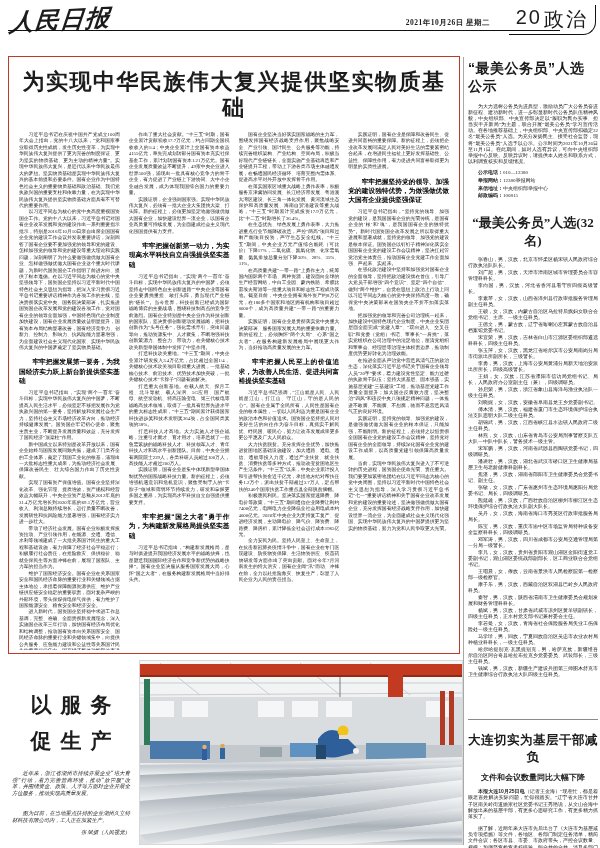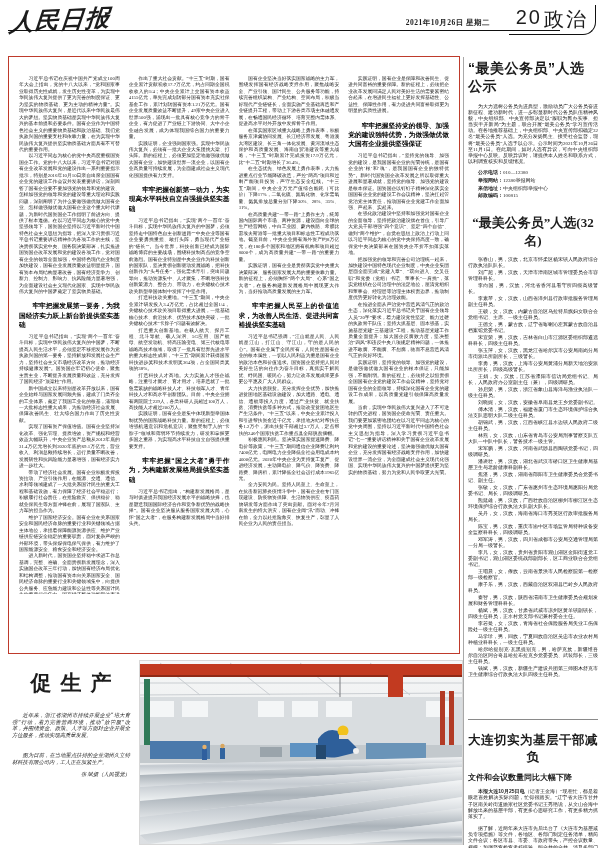--- a/index.html
+++ b/index.html
@@ -34,21 +34,21 @@
     font-size:14px;letter-spacing:.5px;}
   .sb-intro{margin:8px 0 0;font-size:5px;line-height:6.1px;text-align:justify;text-indent:2em;color:#222;}
   .sb-contacts{margin:4px 0 0;}
   .sb-contact{margin:0;font-size:5px;line-height:6.8px;padding-left:10px;}
   .sb-contact b{font-family:"Liberation Sans",sans-serif;}
   .sb-h2{margin:14px 0 0;text-align:center;font-weight:bold;font-size:13px;letter-spacing:0;}
   .names{margin-top:7px;height:452px;overflow:hidden;}
   .name-item{margin:0 0 1px;font-size:5px;line-height:6px;text-align:justify;text-indent:2em;color:#222;}
   .sb-divider{margin-top:10px;border-top:1px solid #8a8a8a;height:0;}
   .dl-h{margin:12px 0 0;text-align:center;font-weight:bold;font-size:12.5px;letter-spacing:.5px;}
-  .dl-sub{margin:6px 0 0;text-align:left;font-weight:bold;font-size:8px;}
+  .dl-sub{margin:6px 0 0;text-align:center;font-weight:bold;font-size:8px;}
   .dl-p{margin:5px 0 0;font-size:5px;line-height:6.3px;text-align:justify;text-indent:2em;color:#222;}
   .dl-p b{font-family:"Liberation Sans",sans-serif;}
   
   .photo-story{position:absolute;left:8px;top:662px;width:126px;height:182px;}
   .ps-title{margin:28px 0 0;text-align:center;font-weight:bold;font-size:21px;letter-spacing:9px;
     padding-left:9px;line-height:30px;}
   .ps-cap{margin:14px 4px 0;font-size:5.3px;line-height:6.6px;font-style:italic;
     text-align:justify;text-indent:2em;color:#222;}
   .ps-credit{margin:5px 4px 0;font-size:5.3px;font-style:italic;text-align:right;color:#222;}
   
@@ -61,20 +61,21 @@
 <div class="page">
 
   <div class="masthead-logo">人民日报</div>
   <div class="masthead-rule"></div>
   <div class="masthead-date">2021年10月26日 星期二</div>
   <div class="page-corner"></div>
   <div class="page-no">20</div>
   <div class="page-section">政治</div>
 
   <div class="main-box">
+    <h1 class="main-headline">为实现中华民族伟大复兴提供坚实物质基础</h1>
     <div class="cols">
         <div class="col">
           <p class="para">习近平总书记在庆祝中国共产党成立100周年大会上指出，党的十八大以来，“党和国家事业取得历史性成就，发生历史性变革，为实现中华民族伟大复兴提供了更为完善的制度保证、更为坚实的物质基础、更为主动的精神力量”。实现中华民族伟大复兴，是近代以来中华民族最伟大的梦想。坚实物质基础是实现中华民族伟大复兴的基本前提和必要条件。国有企业作为中国特色社会主义的重要物质基础和政治基础、我们党执政兴国的重要支柱和依靠力量，在为实现中华民族伟大复兴提供坚实物质基础方面具有不可替代的重要作用。</p>
           <p class="para">以习近平同志为核心的党中央高度重视国资国企工作。党的十八大以来，习近平总书记对国有企业改革发展和党的建设作出一系列重要指示批示，特别是2016年10月10日亲自出席全国国有企业党的建设工作会议并发表重要讲话，深刻回答了国有企业要不要加强党的领导和党的建设、怎样加强党的领导和党的建设等重大理论和实践问题，深刻阐明了为什么要做强做优做大国有企业、怎样做强做优做大国有企业这个重大时代课题，为新时代国资国企工作指明了前进方向、提供了根本遵循。在以习近平同志为核心的党中央坚强领导下，国资国企坚持以习近平新时代中国特色社会主义思想为指导，把深入学习贯彻习近平总书记重要讲话精神作为各项工作的主线，坚决贯彻落实党中央、国务院决策部署，扎实推进国资国企改革发展和党的建设各项工作，党对国有企业的领导全面加强，中国特色现代企业制度加快建设，国有企业发展质量效益明显提升，国有资本布局结构显著改善，国有经济竞争力、创新力、控制力、影响力、抗风险能力显著增强，为全面建设社会主义现代化国家、实现中华民族伟大复兴的中国梦奠定了坚实物质基础。</p>
           <p class="sub">牢牢把握发展第一要务，为我国经济实力跃上新台阶提供坚实基础</p>
           <p class="para">习近平总书记指出，“实现‘两个一百年’奋斗目标，实现中华民族伟大复兴的中国梦，不断提高人民生活水平，必须坚定不移把发展作为党执政兴国的第一要务，坚持解放和发展社会生产力，坚持社会主义市场经济改革方向，推动经济持续健康发展”。国资国企牢记初心使命，聚焦主责主业，不断提升发展质量和效益，充分发挥了国民经济“顶梁柱”作用。</p>
           <p class="para">新中国成立以来特别是改革开放以来，国有企业始终与国家发展同频共振，建成了门类齐全的工业体系，奠定了我国工业化的根基，涌现出一大批标志性重大成果，为推动经济社会发展、保障改善民生、壮大综合国力作出了历史性贡献。</p>
           <p class="para">实现了国有资产保值增值。国有企业坚持深化改革、强化管理、提质增效，资产规模和经营效益大幅跃升，中央企业资产总额从2012年底的31.4万亿元增长到2020年底的69.1万亿元，营业收入、利润总额持续增长，运行质量不断改善，发展韧性和抗风险能力显著增强，国有经济实力进一步壮大。</p>
           <p class="para">带动了经济社会发展。国有企业积极发挥投资拉动、产业引领作用，在能源、交通、通信、水利等领域建成了一大批关系国计民生的重大工程和基础设施，有力保障了经济社会平稳运行；积极履行社会责任，在抢险救灾、保供稳价、稳就业保民生等方面冲锋在前，展现了国家队、主力军的担当作为。</p>
           <p class="para">维护了国家经济安全。国有企业在关系国家安全和国民经济命脉的重要行业和关键领域占据主体地位，承担着保障能源资源供应、维护产业链供应链安全稳定的重要职责，面对复杂严峻的外部环境，带头保煤保电保气保供，有力维护了国家能源安全、粮食安全和经济安全。</p>
@@ -167,20 +168,21 @@
     <h2 class="dl-h">大连切实为基层干部减负</h2>
     <div class="dl-sub">文件和会议数量同比大幅下降</div>
     <div id="dalian-body">
         <p class="dl-p"><b>本报大连10月25日电</b>（记者王金海）“现在忙，都是着眼老百姓解决实际问题，忙得很踏实。”辽宁省大连市甘井子区南关岭街道姚家社区党委书记王秀艳说，从文山会海中解放出来的基层干部，有更多心思研究工作，有更多精力抓落实了。</p>
         <p class="dl-p">据了解，近两年来大连市先后出台了《大连市为基层减负专项措施》等文件，各地区、各部门制定任务清单，精简文件会议；各区市县、市委、市政府带头，严控会议数量、规模；加强督查检查考核统筹，能合并的合并，涉及多部门的联合开展，集中调研；持续纠治指尖上的形式主义，推进政务管理“一网协同”，政务服务“一网通办”。</p>
       </div>
 
   </div>
 
   <div class="photo-story">
+    <div class="ps-title">以服务</div>
     <div class="ps-title" style="margin-top:6px">促生产</div>
     <div id="ps-captions">
         <p class="ps-cap">近年来，浙江省湖州市持续开展企业“培大育强”行动，着力完善营商环境，推动“放管服”改革，并围绕资金、政策、人才等方面对企业开展全方位服务，推动实现高质量发展。</p>
         <p class="ps-cap">图为日前，在当地重点扶持的企业湖州久立特材科技有限公司内，工人正在加紧生产。</p>
       </div>
     <div class="ps-credit">张 斌摄（人民视觉）</div>
   </div>
 
   <div class="photo">
     <svg width="322" height="183" viewBox="0 0 322 183" xmlns="http://www.w3.org/2000/svg">

